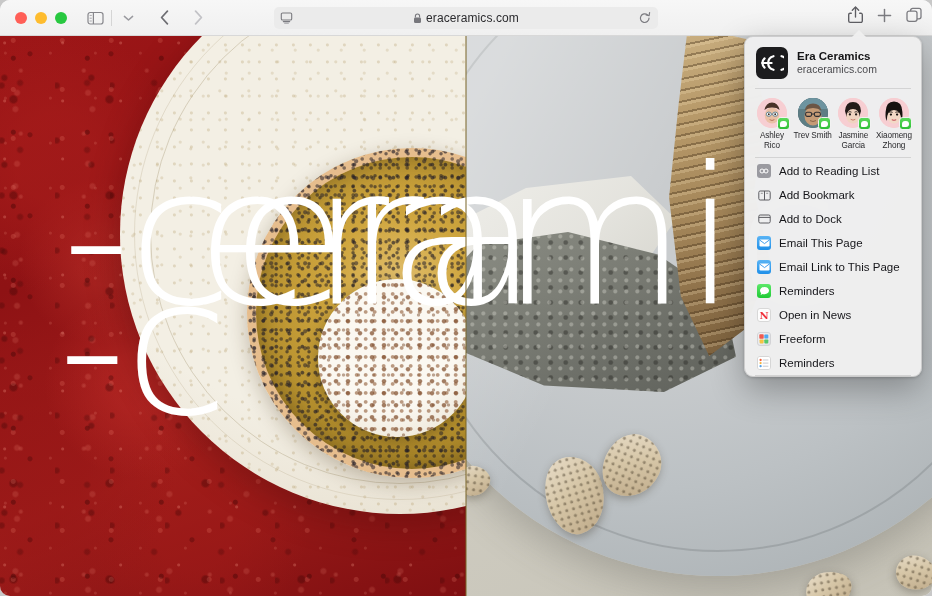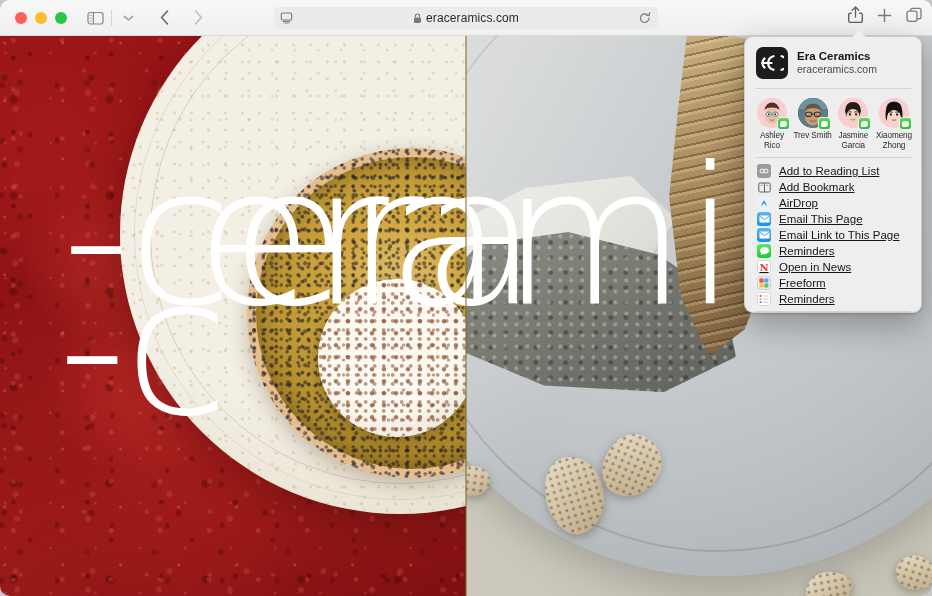--- a/index.html
+++ b/index.html
@@ -373,23 +373,22 @@
 
   .pop-list { padding: 5px 0 4px 0; }
   .pop-item {
     display: flex; align-items: center; gap: 8px;
     height: 16px;
     padding: 0 12px;
     font-size: 11.5px;
     color: #16161a;
     white-space: nowrap;
     margin-bottom: 0;
-    text-decoration: underline;
-  }
-  .pop-item + .pop-item { margin-top: 0px; }
+  }
+  .pop-item + .pop-item { margin-top: 8px; }
   .pi-icon {
     width: 14px; height: 14px; flex: none;
     display: flex; align-items: center; justify-content: center;
     border-radius: 3px;
   }
   .pi-label { line-height: 1; }
 
   .ico-reading { background: #9a9aa0; }
   .ico-mail    { background: linear-gradient(#5ab4f5, #1f8fe8); }
   .ico-msg     { background: linear-gradient(#5ee86a, #1fca34); }
@@ -686,31 +685,30 @@
             <rect x=".8" y="1" width="11.4" height="9" rx="1.4" fill="none" stroke="#5c5c61" stroke-width="1"></rect>
             <line x1="6.5" y1="1" x2="6.5" y2="10" stroke="#5c5c61" stroke-width="1"></line>
             <line x1="2.8" y1="3.3" x2="4.8" y2="3.3" stroke="#7d7d82" stroke-width=".8"></line>
             <line x1="8.2" y1="3.3" x2="10.2" y2="3.3" stroke="#7d7d82" stroke-width=".8"></line>
           </svg>
         </span>
         <span class="pi-label">Add Bookmark</span>
       </div>
 
 
-
-      <div class="pop-item">
-        <span class="pi-icon ico-airdrop">
-          <svg width="12" height="12" viewBox="0 0 12 12">
-            <circle cx="6" cy="6" r="5.6" fill="#e7f1fd"></circle>
-            <path d="M6 3.2 L9.1 8.6 H2.9 Z" fill="#3b87e0"></path>
-            <circle cx="6" cy="8.2" r="1.6" fill="#e7f1fd"></circle>
+      <div class="pop-item">
+        <span class="pi-icon ico-plain">
+          <svg width="13" height="10" viewBox="0 0 13 10">
+            <rect x=".8" y="1" width="11.4" height="8" rx="1.4" fill="none" stroke="#5c5c61" stroke-width="1"></rect>
+            <line x1=".8" y1="3.4" x2="12.2" y2="3.4" stroke="#5c5c61" stroke-width="1"></line>
           </svg>
         </span>
-        <span class="pi-label">AirDrop</span>
-      </div>
+        <span class="pi-label">Add to Dock</span>
+      </div>
+
 
       <div class="pop-item">
         <span class="pi-icon ico-mail">
           <svg width="11" height="8" viewBox="0 0 11 8">
             <rect x=".5" y=".5" width="10" height="7" rx="1.2" fill="#fff"></rect>
             <path d="M.9 1.2 L5.5 4.6 L10.1 1.2" fill="none" stroke="#2f93ea" stroke-width=".9"></path>
           </svg>
         </span>
         <span class="pi-label">Email This Page</span>
       </div>

